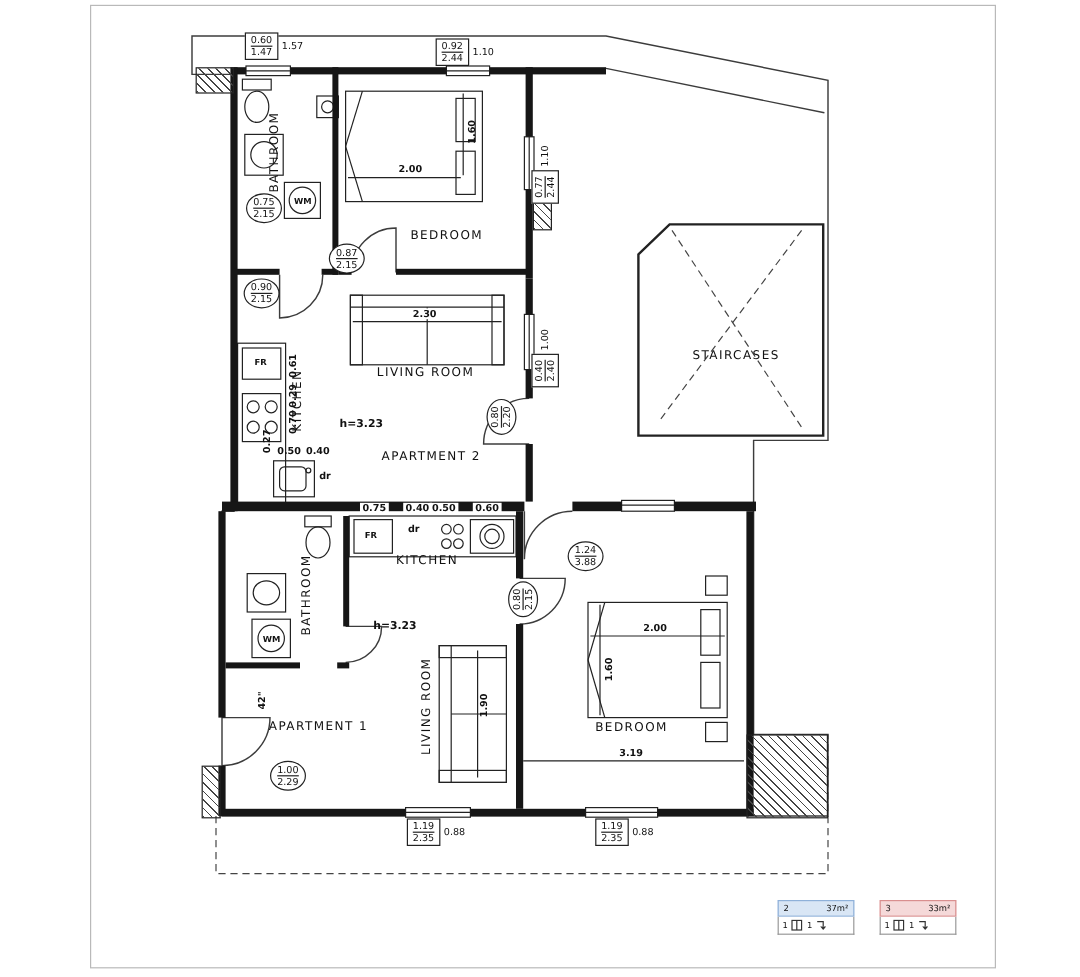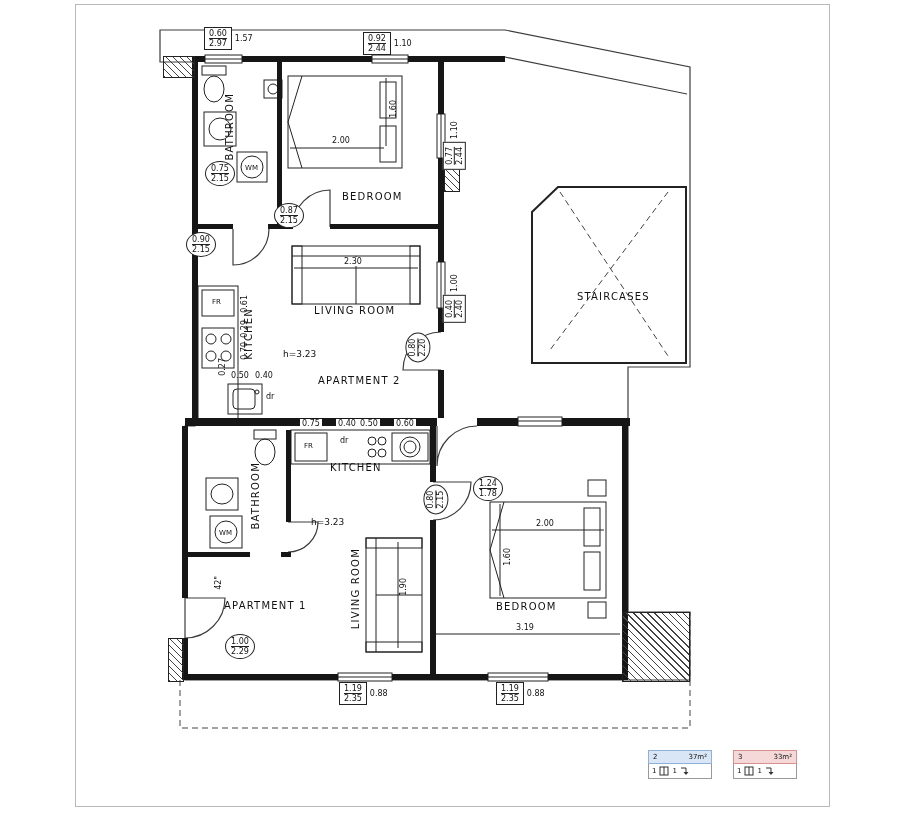--- a/index.html
+++ b/index.html
@@ -4,21 +4,21 @@
 <style>
   html,body{margin:0;padding:0;background:#fff;}
   #plan{position:relative;width:900px;height:814px;background:#fff;overflow:hidden;
         font-family:"DejaVu Sans",sans-serif;color:#111;}
   .paper{position:absolute;border:1px solid #b9b9b9;}
   svg.layer{position:absolute;left:0;top:0;z-index:1;}
   .w{position:absolute;background:#161616;z-index:2;}
   .hatch{position:absolute;z-index:2;border:1px solid #222;background:
      repeating-linear-gradient(45deg,#444 0 1px,transparent 1px 5px);}
   .lbl{position:absolute;font-size:10px;letter-spacing:1.2px;white-space:nowrap;z-index:4;}
-  .sm{position:absolute;font-size:8px;letter-spacing:0;white-space:nowrap;z-index:4;}
+  .sm{position:absolute;font-size:8px;letter-spacing:0;white-space:nowrap;z-index:4;font-weight:bold;}
   .tiny{font-size:7px;}
   .v{writing-mode:vertical-rl;transform:rotate(180deg);}
   .bgw{background:#fff;padding:0 2px;}
   .dim{position:absolute;display:flex;align-items:center;gap:3px;z-index:6;
        font-size:8px;line-height:9px;}
   .frac{display:flex;flex-direction:column;align-items:center;border:1px solid #222;
         background:#fff;padding:1px 4px;}
   .frac i{font-style:normal;}
   .frac .den{border-top:1px solid #222;}
   .oval .frac{border-radius:50%;padding:2px 5px;}
@@ -238,21 +238,21 @@
   <div class="sm bgw" style="left:394px;top:419px">0.60</div>
   <div class="sm bgw" style="left:534px;top:519px">2.00</div>
   <div class="sm v" style="left:503px;top:548px">1.60</div>
   <div class="sm bgw" style="left:514px;top:623px">3.19</div>
   <div class="sm v" style="left:399px;top:578px">1.90</div>
   <div class="sm v" style="left:214px;top:576px">42"</div>
 
   <div class="dim" style="left:204px;top:27px">
     <span class="frac">
         <i>0.60</i>
-        <i class="den">2.97</i>
+        <i class="den">1.47</i>
       </span>
     <span>1.57</span>
   </div>
   <div class="dim" style="left:363px;top:32px">
     <span class="frac">
         <i>0.92</i>
         <i class="den">2.44</i>
       </span>
     <span>1.10</span>
   </div>
@@ -275,36 +275,36 @@
         <i>0.75</i>
         <i class="den">2.15</i>
       </span>
   </div>
   <div class="dim oval" style="left:274px;top:203px">
     <span class="frac">
         <i>0.87</i>
         <i class="den">2.15</i>
       </span>
   </div>
-  <div class="dim oval" style="left:186px;top:232px">
+  <div class="dim oval" style="left:203px;top:232px">
     <span class="frac">
         <i>0.90</i>
         <i class="den">2.15</i>
       </span>
   </div>
   <div class="dim oval rot" style="left:403px;top:335px">
     <span class="frac">
         <i>0.80</i>
         <i class="den">2.20</i>
       </span>
   </div>
-  <div class="dim oval" style="left:473px;top:476px">
+  <div class="dim oval" style="left:473px;top:451px">
     <span class="frac">
         <i>1.24</i>
-        <i class="den">1.78</i>
+        <i class="den">3.88</i>
       </span>
   </div>
   <div class="dim oval rot" style="left:421px;top:487px">
     <span class="frac">
         <i>0.80</i>
         <i class="den">2.15</i>
       </span>
   </div>
   <div class="dim oval" style="left:225px;top:634px">
     <span class="frac">

